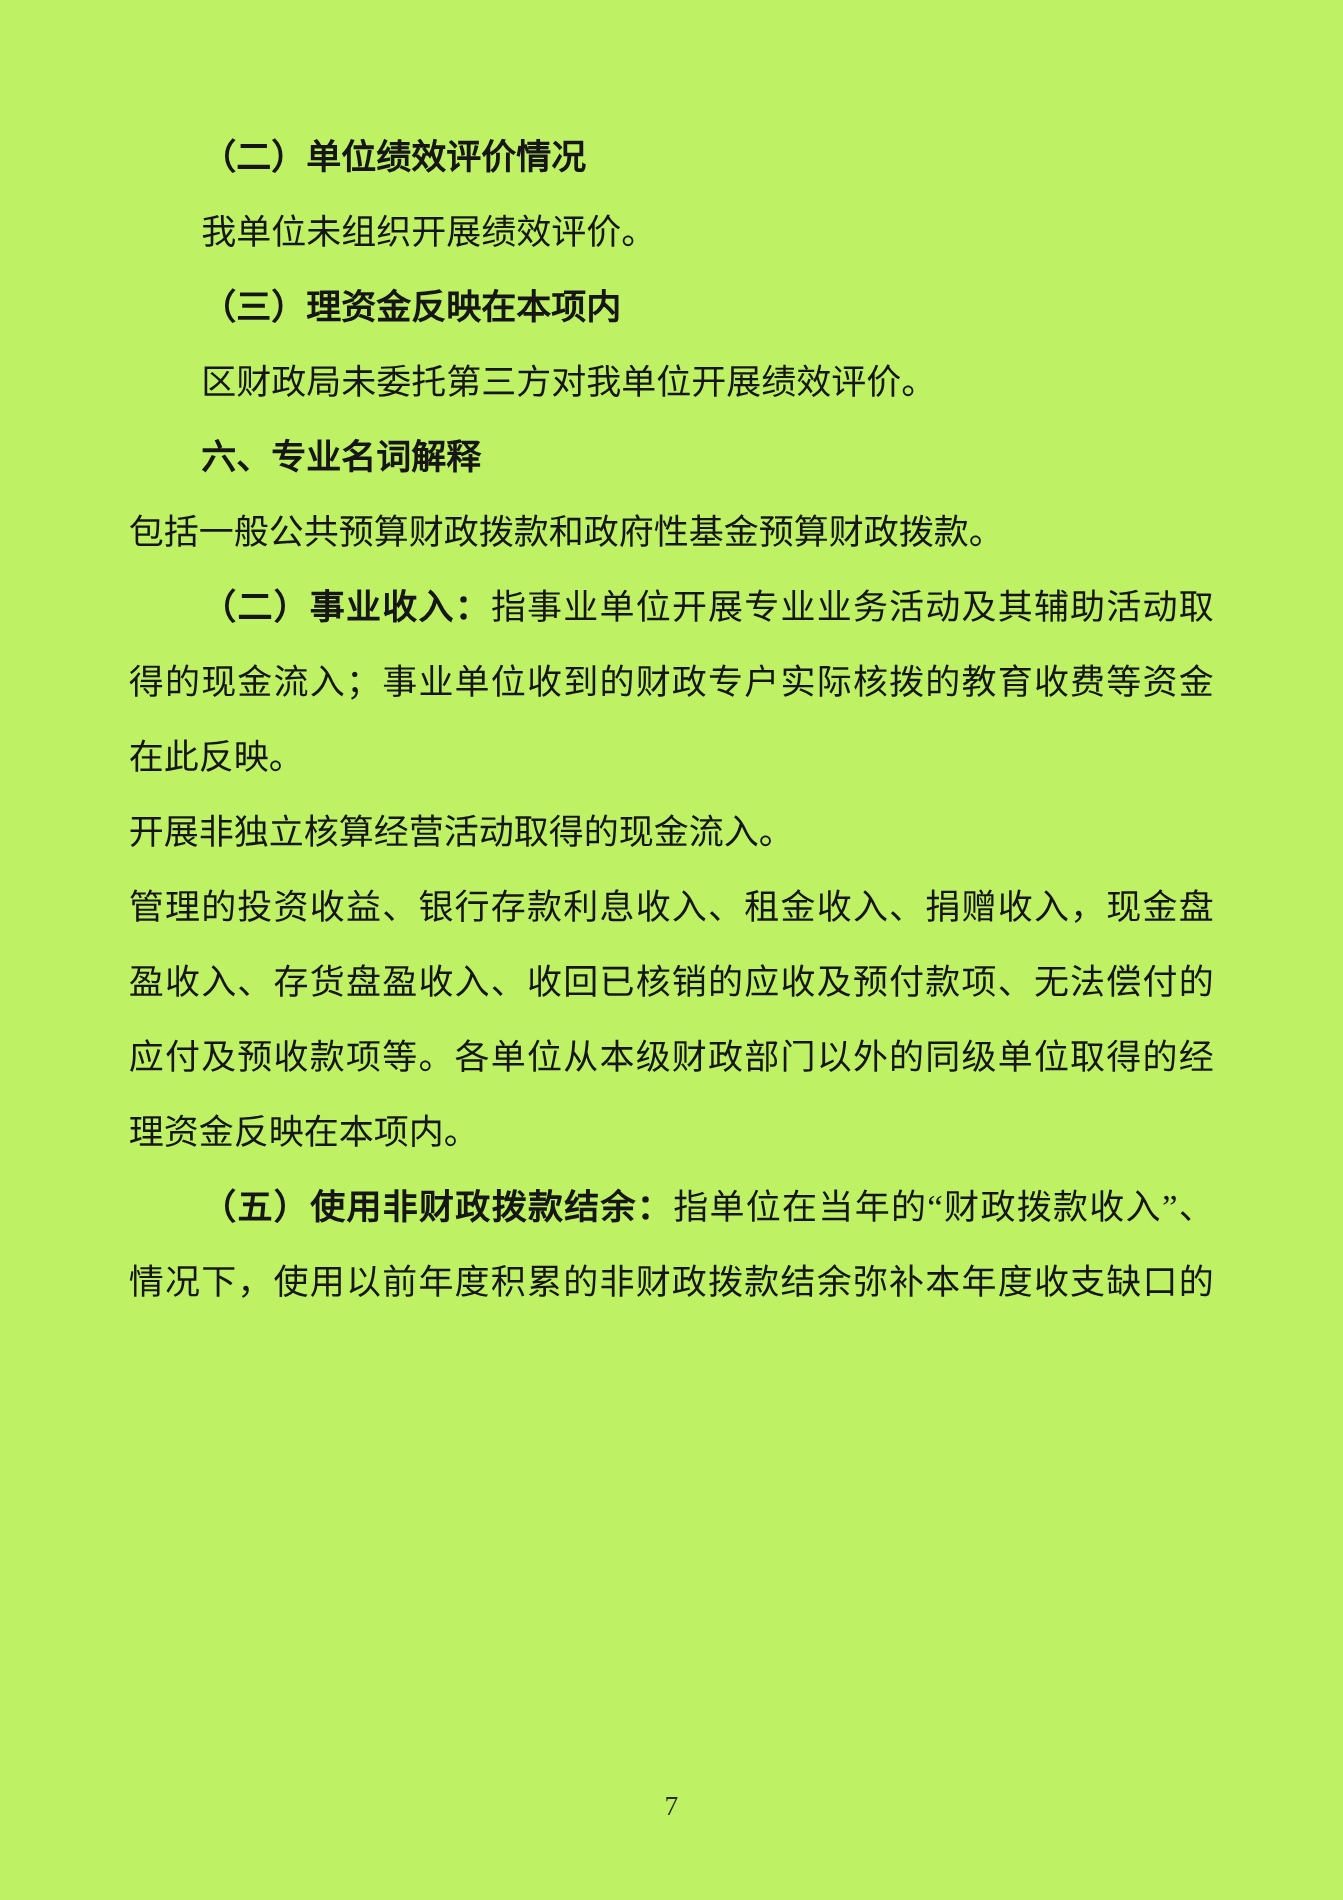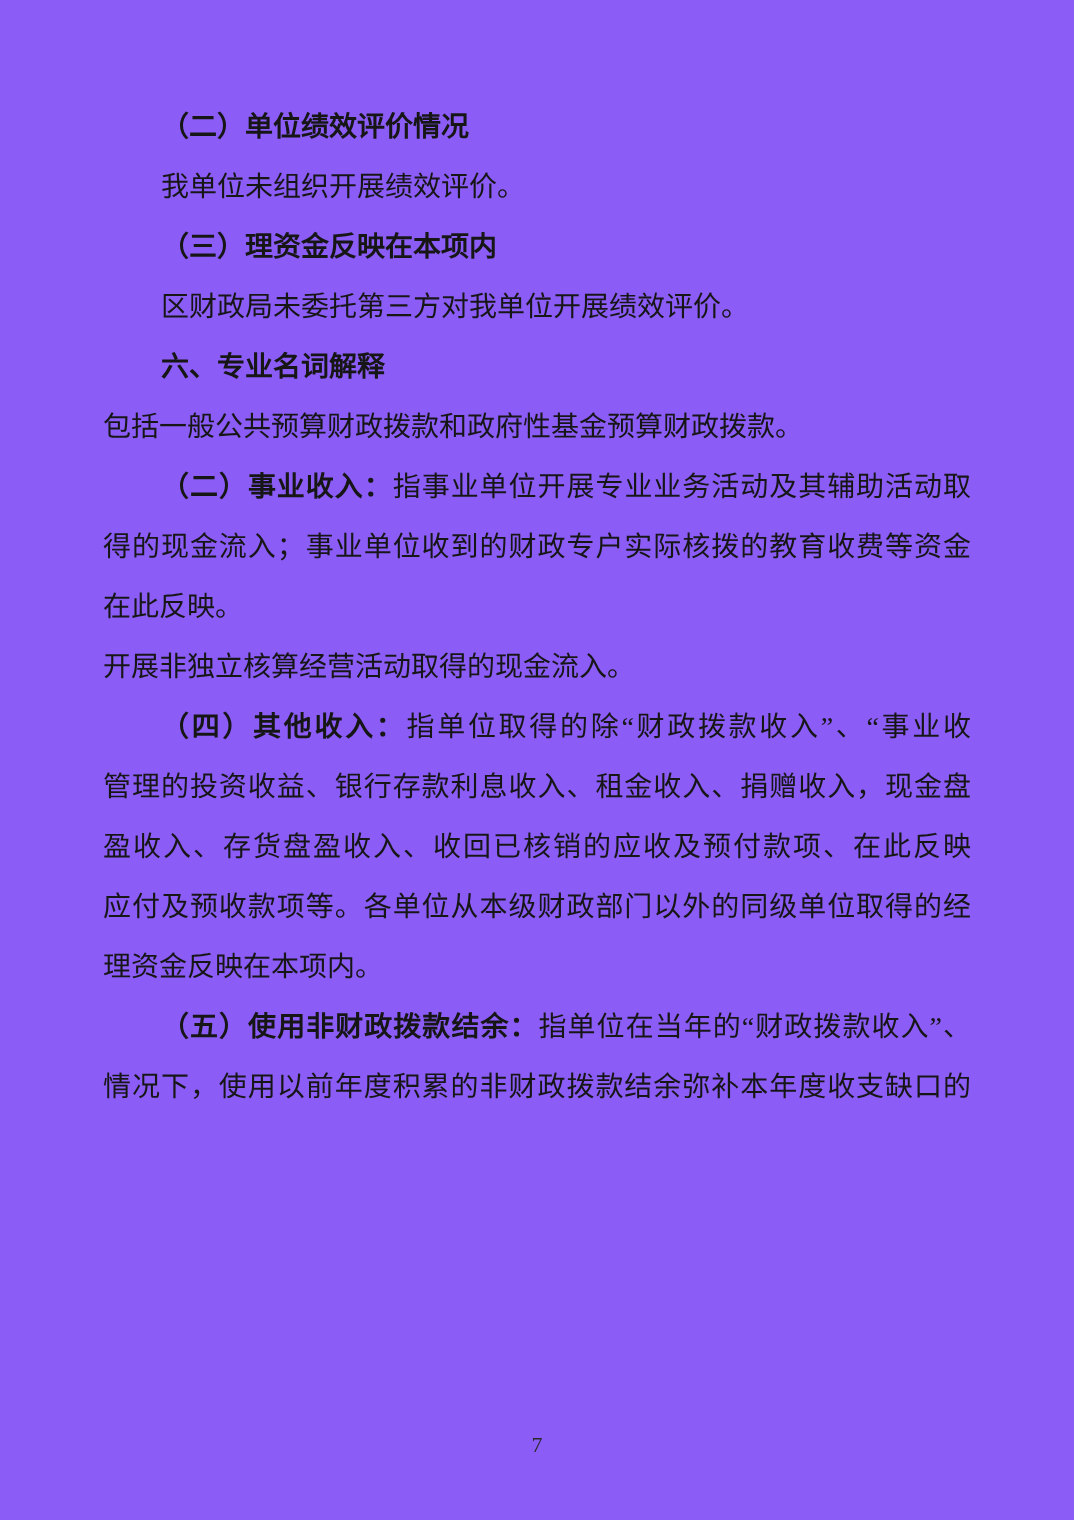--- a/index.html
+++ b/index.html
@@ -5,21 +5,21 @@
   html, body {
     margin: 0;
     padding: 0;
     background: #e8e8e8;
   }
   .page {
     position: relative;
     width: 1074px;
     height: 1520px;
     margin: 0 auto;
-    background: #8b5cf6;
+    background: #bef264;
     color: #161616;
     font-family: "Liberation Serif", "DejaVu Serif", serif;
     overflow: hidden;
   }
   .doc {
     position: absolute;
     left: 103px;
     top: 97px;
     width: 868px;
   }
@@ -77,23 +77,22 @@
     <div class="line heading indent end">六、专业名词解释</div>
 
     <div class="line end">包括一般公共预算财政拨款和政府性基金预算财政拨款。</div>
 
     <div class="line indent full"><span class="lead">（二）事业收入：</span><span>指事业单位开展专业业务活动及其辅助活动取</span></div>
     <div class="line full">得的现金流入；事业单位收到的财政专户实际核拨的教育收费等资金</div>
     <div class="line end">在此反映。</div>
 
     <div class="line end">开展非独立核算经营活动取得的现金流入。</div>
 
-    <div class="line indent full"><span class="lead">（四）其他收入：</span><span>指单位取得的除“财政拨款收入”、“事业收</span></div>
     <div class="line full">管理的投资收益、银行存款利息收入、租金收入、捐赠收入，现金盘</div>
-    <div class="line full">盈收入、存货盘盈收入、收回已核销的应收及预付款项、在此反映</div>
+    <div class="line full">盈收入、存货盘盈收入、收回已核销的应收及预付款项、无法偿付的</div>
     <div class="line full">应付及预收款项等。各单位从本级财政部门以外的同级单位取得的经</div>
     <div class="line end">理资金反映在本项内。</div>
 
     <div class="line indent full"><span class="lead">（五）使用非财政拨款结余：</span><span>指单位在当年的“财政拨款收入”、</span></div>
     <div class="line full">情况下，使用以前年度积累的非财政拨款结余弥补本年度收支缺口的</div>
 
   </div>
 
   <div class="footer">
     <span>7</span>

